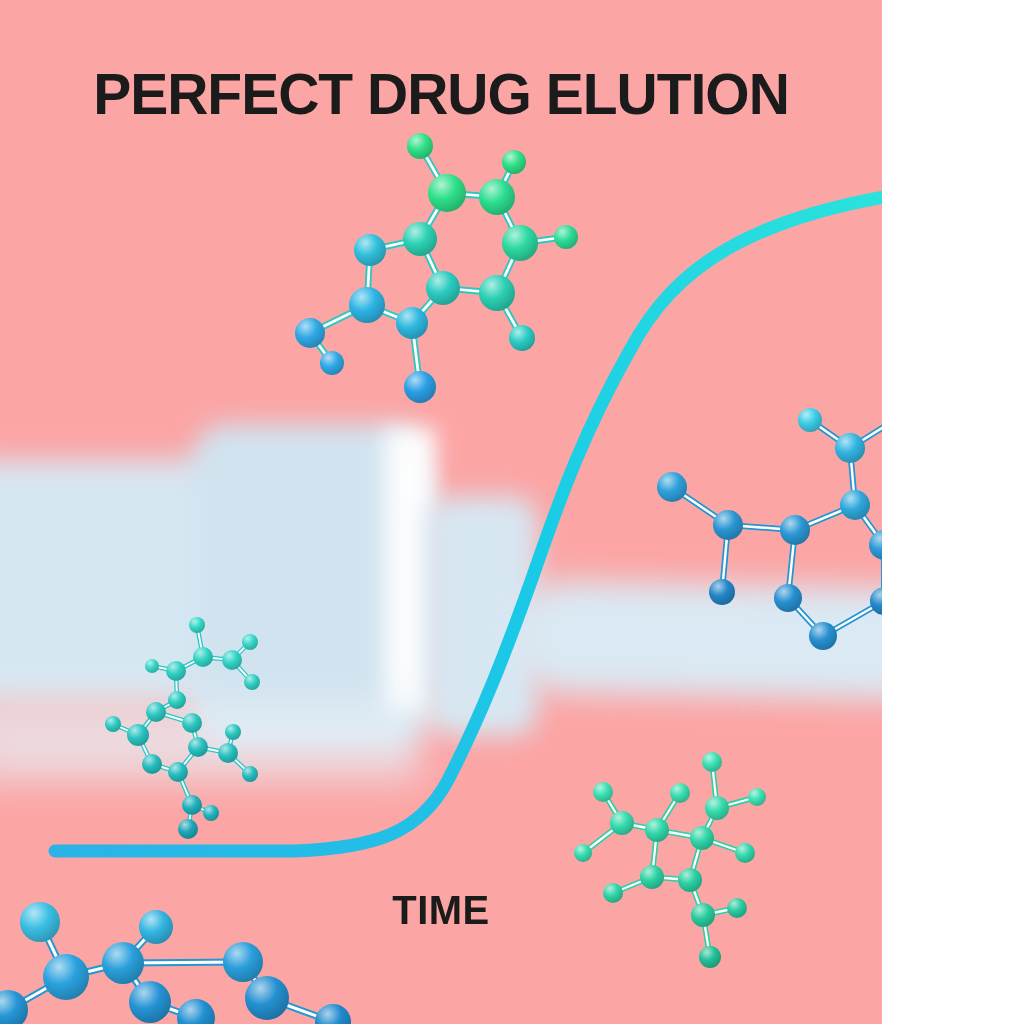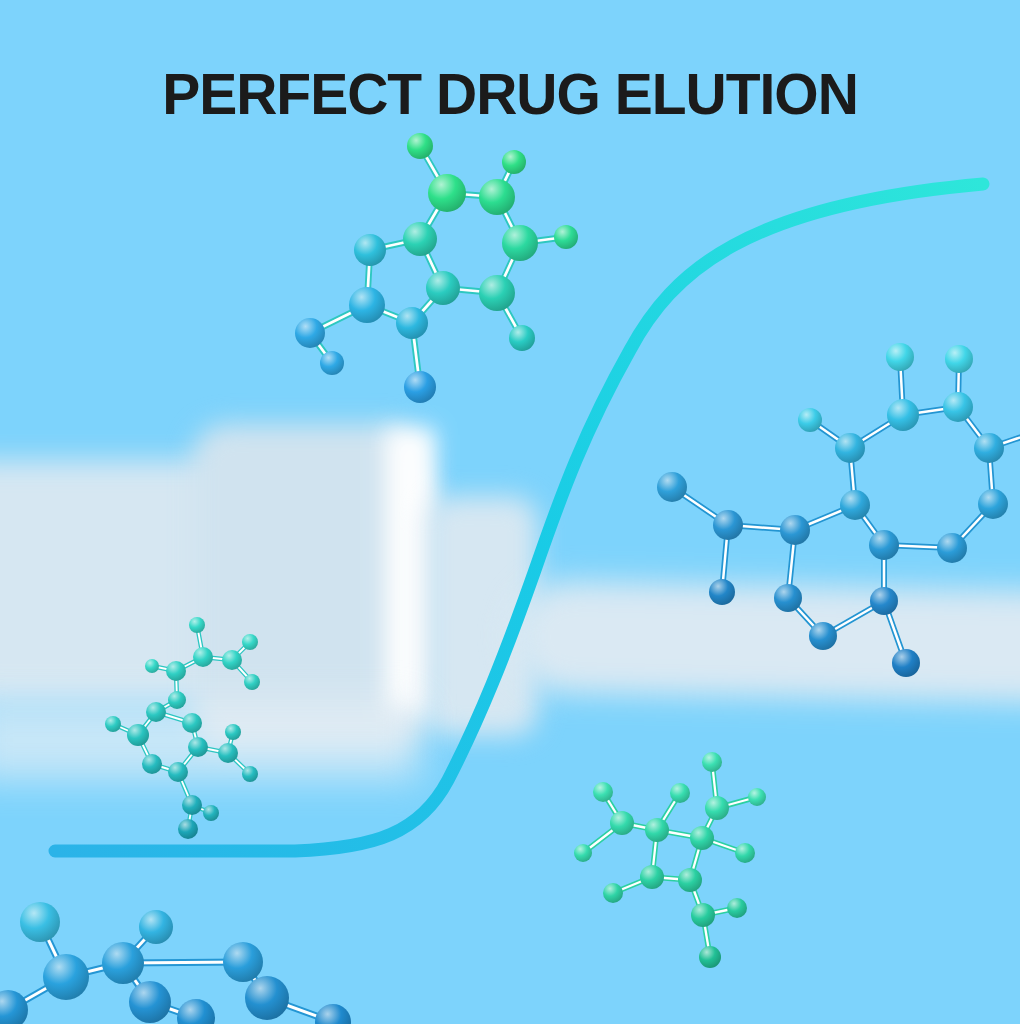--- a/index.html
+++ b/index.html
@@ -1,18 +1,18 @@
 <!DOCTYPE html>
 <html><head>
 <meta charset="utf-8">
 <style>
   html,body{margin:0;padding:0;background:#ffffff;}
   .stage{
-    position:relative;width:1020px;height:1024px;overflow:hidden;
-    background:#7dd3fc;font-family:"Liberation Sans",sans-serif;
+    position:relative;width:882px;height:1024px;overflow:hidden;
+    background:#fca5a5;font-family:"Liberation Sans",sans-serif;
   }
   
   .bg{position:absolute;inset:0;}
   .bg .shape{position:absolute;}
   .s-shaft{left:-70px;top:460px;width:500px;height:242px;border-radius:48px;filter:blur(14px);}
   .s-hub{left:193px;top:424px;width:232px;height:324px;border-radius:34px;filter:blur(13px);}
   .s-collar{left:385px;top:428px;width:50px;height:286px;filter:blur(11px);opacity:.95;}
   .s-nozzle{left:426px;top:496px;width:112px;height:240px;border-radius:26px;filter:blur(13px);}
   .s-tube{left:512px;top:586px;width:600px;height:112px;border-radius:56px;filter:blur(15px);transform:rotate(1.2deg);}
   .s-shadow{left:-30px;top:700px;width:450px;height:80px;filter:blur(18px);opacity:.7;}
@@ -647,14 +647,15 @@
           <circle cx="690" cy="880" r="12" fill="url(#sg63)"></circle>
           <circle cx="703" cy="915" r="12" fill="url(#sg64)"></circle>
           <circle cx="737" cy="908" r="10" fill="url(#sg65)"></circle>
           <circle cx="710" cy="957" r="11" fill="url(#sg66)"></circle>
         </g>
       </g>
   </svg>
 
   <div class="title" style="color: rgb(27, 27, 27);">PERFECT DRUG ELUTION</div>
 
+  <div class="time-label" style="color: rgb(27, 27, 27);">TIME</div>
 
 </div>
 
 </body></html>

